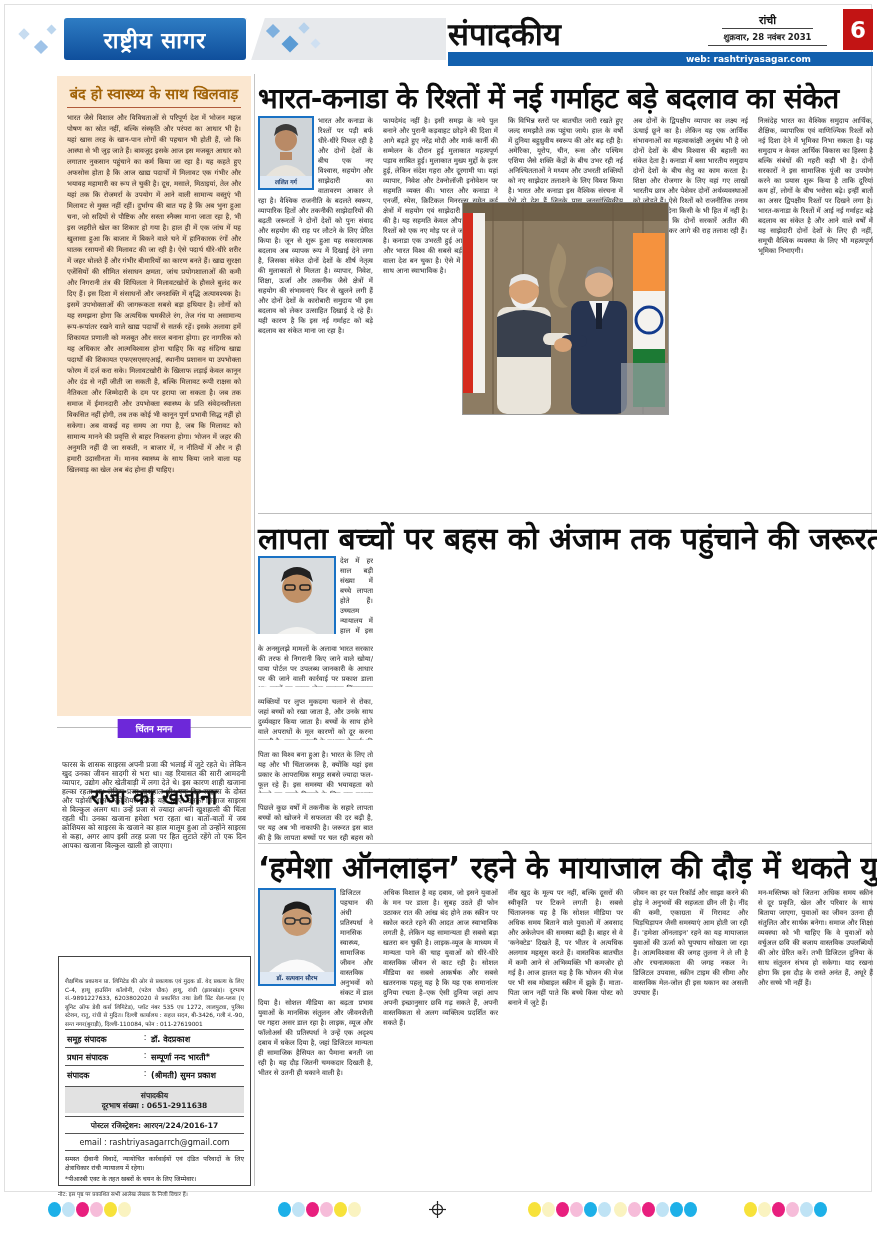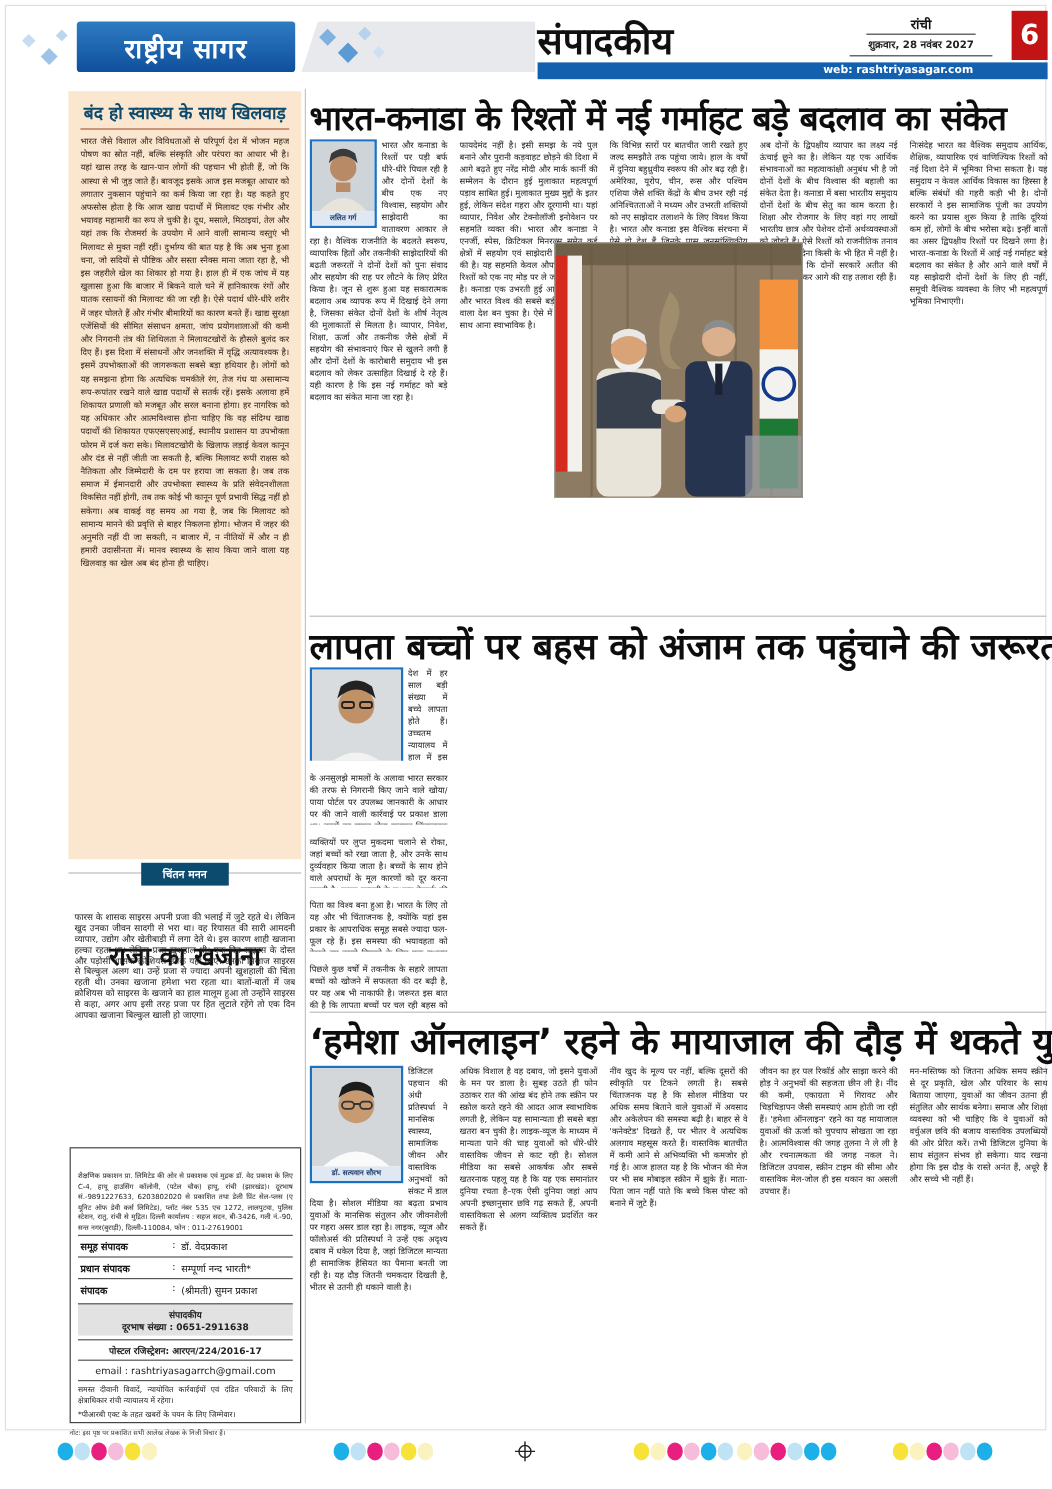--- a/index.html
+++ b/index.html
@@ -26,38 +26,38 @@
     color:#fff; font-size:23px; font-weight:700; display:flex; align-items:center; justify-content:center; }
   .webstrip { position:absolute; left:448px; top:52px; width:425px; height:14px; background:#1260ae;
     color:#fff; font-size:9px; font-weight:700; text-align:right; padding:2px 62px 0 0; }
 
   .v-divider { position:absolute; left:254px; top:74px; width:1px; height:1112px; background:#c4c4c4; }
   .h-sep { position:absolute; left:258px; width:614px; height:1px; background:#bdbdbd; }
 
   
   .peach { position:absolute; left:57px; top:76px; width:194px; height:640px;
     background:#fbe7d0; padding:7px 10px; }
-  .peach h2 { font-size:14.5px; font-weight:700; color:#0c4a6e; text-align:center;
+  .peach h2 { font-size:14.5px; font-weight:700; color:#a16207; text-align:center;
     border-bottom:1px solid #b05a3a; padding-bottom:4px; margin-bottom:5px; }
   .peach-body { font-size:7px; line-height:11px; text-align:justify; color:#33251c; overflow:hidden; height:568px; }
   .chintan-row { position:absolute; left:57px; top:727px; width:194px; border-top:1px solid #bbb; }
   .chintan { position:absolute; left:50%; transform:translateX(-50%); top:-9px;
-    background:#0c4a6e; color:#fff; font-size:9px; font-weight:700; padding:3px 18px; }
+    background:#6d28d9; color:#fff; font-size:9px; font-weight:700; padding:3px 18px; }
   .khazana-h { position:absolute; left:57px; top:748px; width:194px; text-align:center;
     font-size:21px; font-weight:700; color:#111;margin-top:34px; }
   .khazana-body { position:absolute; left:62px; top:740px; width:184px; height:164px;
     font-size:7.3px; line-height:9px; text-align:justify; color:#222; overflow:hidden;margin-top:20px; }
 
   .imprint { position:absolute; left:58px; top:956px; width:193px; height:230px;
     border:1.5px solid #444; padding:20px 6px; background:#fff; }
   .imprint .pub { font-size:5.8px; line-height:8.6px; text-align:justify; color:#222; }
   .ed-row { display:flex; border-top:1px solid #555; padding:3px 2px; font-size:8px; color:#111; }
   .ed-row .lbl { width:72px; font-weight:700; text-align:left; }
   .ed-row .sep { width:12px; text-align:center; }
-  .ed-row .val { flex:1; font-weight:400; }
+  .ed-row .val { flex:1; font-weight:700; }
   .phone-box { background:#e2e2e2; text-align:center; padding:3px 0; margin-top:3px;
     font-size:7.5px; font-weight:700; color:#222; border-top:1px solid #555;}
   .postal { text-align:center; font-size:7.5px; font-weight:700; color:#222;
     border-top:1px solid #555; border-bottom:1px solid #555; padding:3px 0; margin-top:3px; }
   .email { text-align:center; font-size:8px; color:#222; padding:4px 0 3px; }
   .juris { font-size:6.3px; line-height:9px; text-align:justify; color:#222; border-top:1px solid #555; padding-top:3px; }
   .prb { font-size:6.3px; color:#222; padding-top:2px; }
   .note { position:absolute; left:58px; top:1190px; font-size:5.5px; color:#333; }
 
   
@@ -104,21 +104,21 @@
   <div class="diamond" style="left:268px;top:26px;width:10px;height:10px;background:#7fb0de;z-index:2;"></div>
   <div class="diamond" style="left:284px;top:38px;width:12px;height:12px;background:#5b9bd4;z-index:2;"></div>
   <div class="diamond" style="left:300px;top:24px;width:8px;height:8px;background:#b7d2ec;z-index:2;"></div>
   <div class="diamond" style="left:312px;top:40px;width:7px;height:7px;background:#cfe0f2;z-index:2;"></div>
   <div class="logo-box">
     <span>राष्ट्रीय सागर</span>
   </div>
   <div class="section-title">संपादकीय</div>
   <div class="dateline">
     <div class="city">रांची</div>
-    <div class="date">शुक्रवार, 28 नवंबर 2027</div>
+    <div class="date">शुक्रवार, 28 नवंबर 2031</div>
   </div>
   <div class="pagenum">6</div>
   <div class="webstrip">
     <span>web: rashtriyasagar.com</span>
   </div>
 
   <div class="v-divider"></div>
   <div class="h-sep" style="top:513px;"></div>
   <div class="h-sep" style="top:843px;"></div>
 

